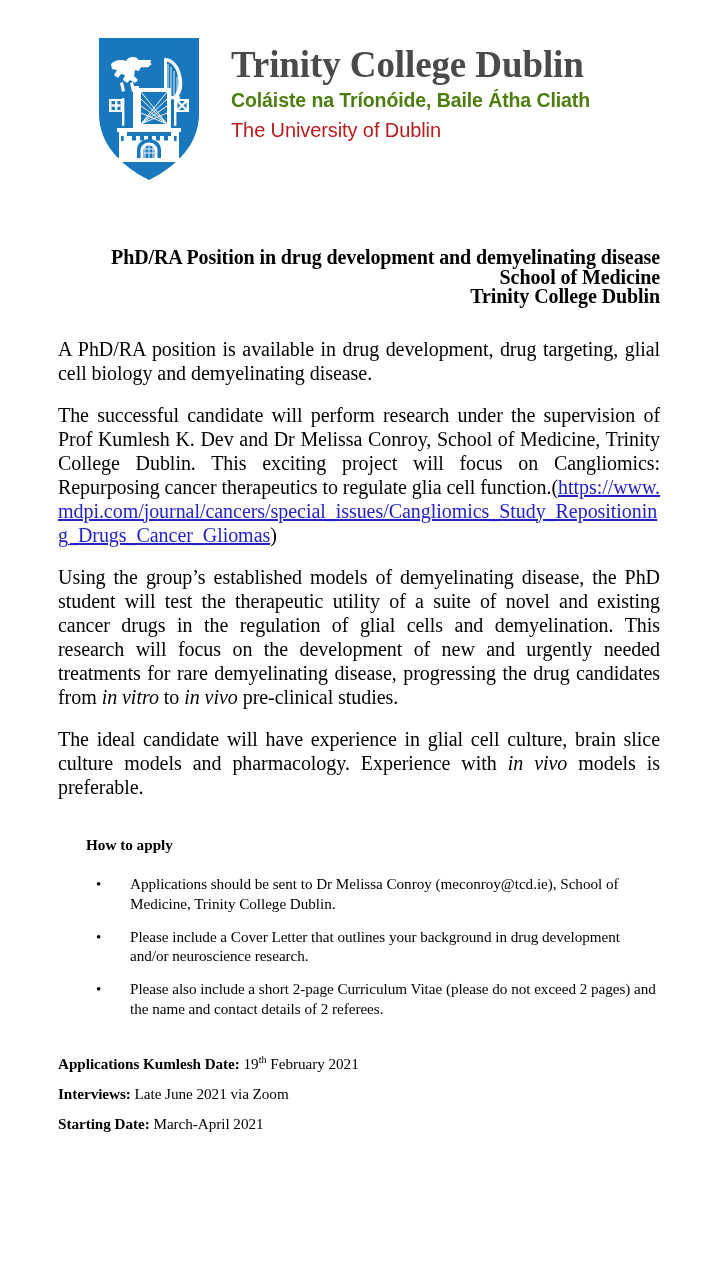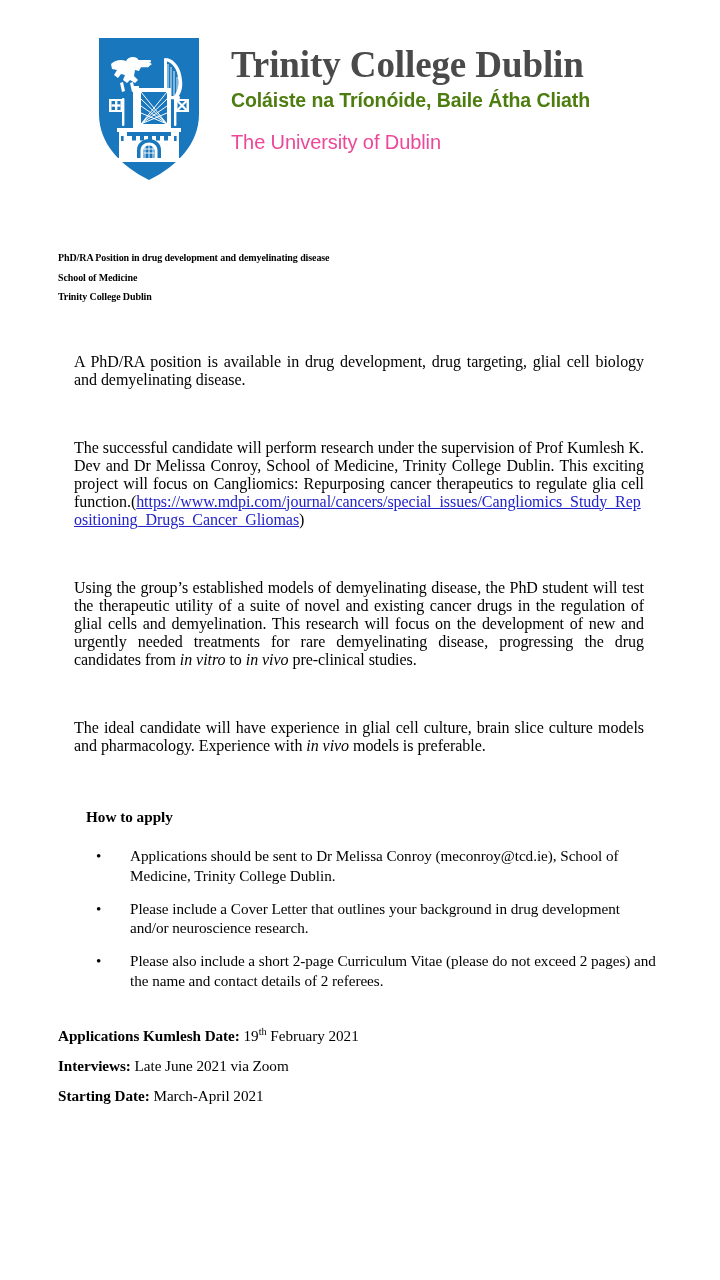--- a/index.html
+++ b/index.html
@@ -54,46 +54,46 @@
     color: #4d7c0f;
     letter-spacing: -0.1px;
     white-space: nowrap;
     margin-top: 2px;
   }
   .wm-line3 {
     font-family: "Liberation Sans", "DejaVu Sans", sans-serif;
     font-size: 20px;
     line-height: 27px;
     font-weight: 400;
-    color: #ec4899;
+    color: #b91c1c;
     letter-spacing: -0.1px;
     white-space: nowrap;
-    margin-top: 16px;
+    margin-top: 4px;
   }
 
   
   .doc {
     position: absolute;
     left: 58px;
     top: 248px;
     width: 602px;
   }
 
   .heading-block {
-    text-align: left;
-    font-weight: 700;
-    font-size: 10px;
+    text-align: right;
+    font-weight: 700;
+    font-size: 20px;
     line-height: 19.5px;
     letter-spacing: -0.1px;
   }
 
   p.para {
-    margin: 16px;
-    font-size: 16px;
-    line-height: 18px;
+    margin: 0;
+    font-size: 20px;
+    line-height: 24px;
     text-align: justify;
     letter-spacing: -0.05px;
   }
   .gap-18 { height: 18px; }
   .gap-20 { height: 20px; }
   .gap-30 { height: 30px; }
   .gap-36 { height: 36px; }
 
   b, strong { font-weight: 400; }
   i, em { font-style: italic; }

